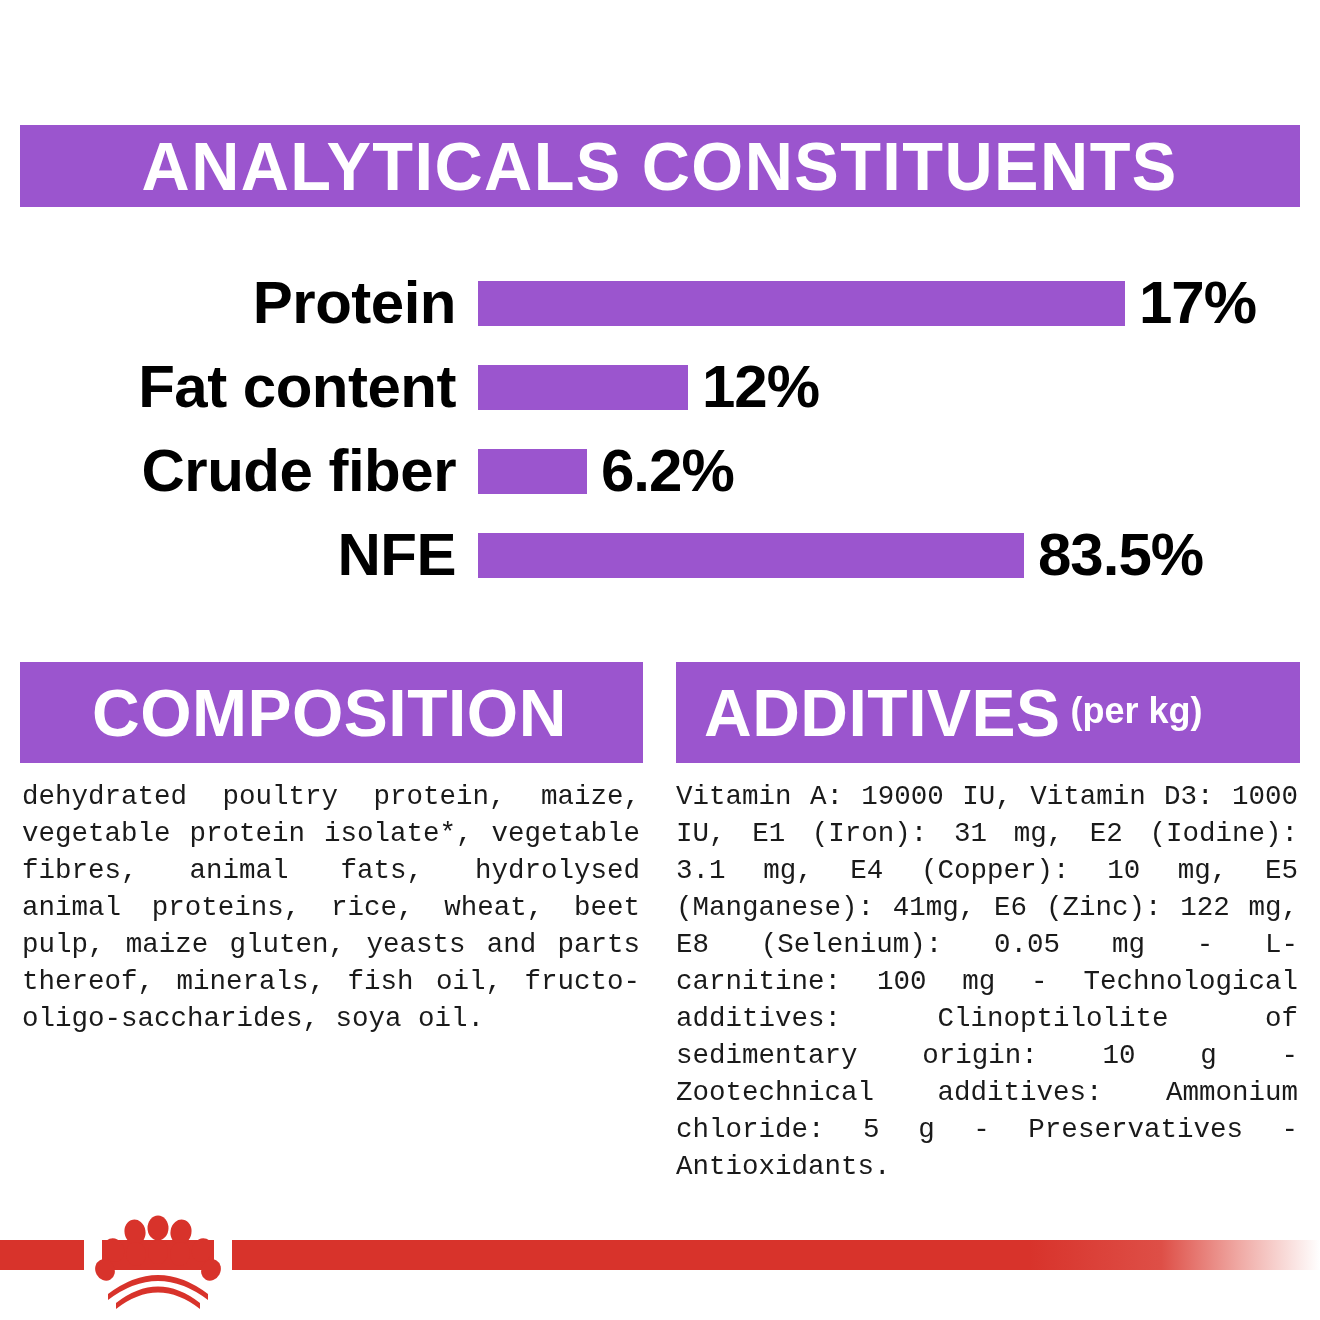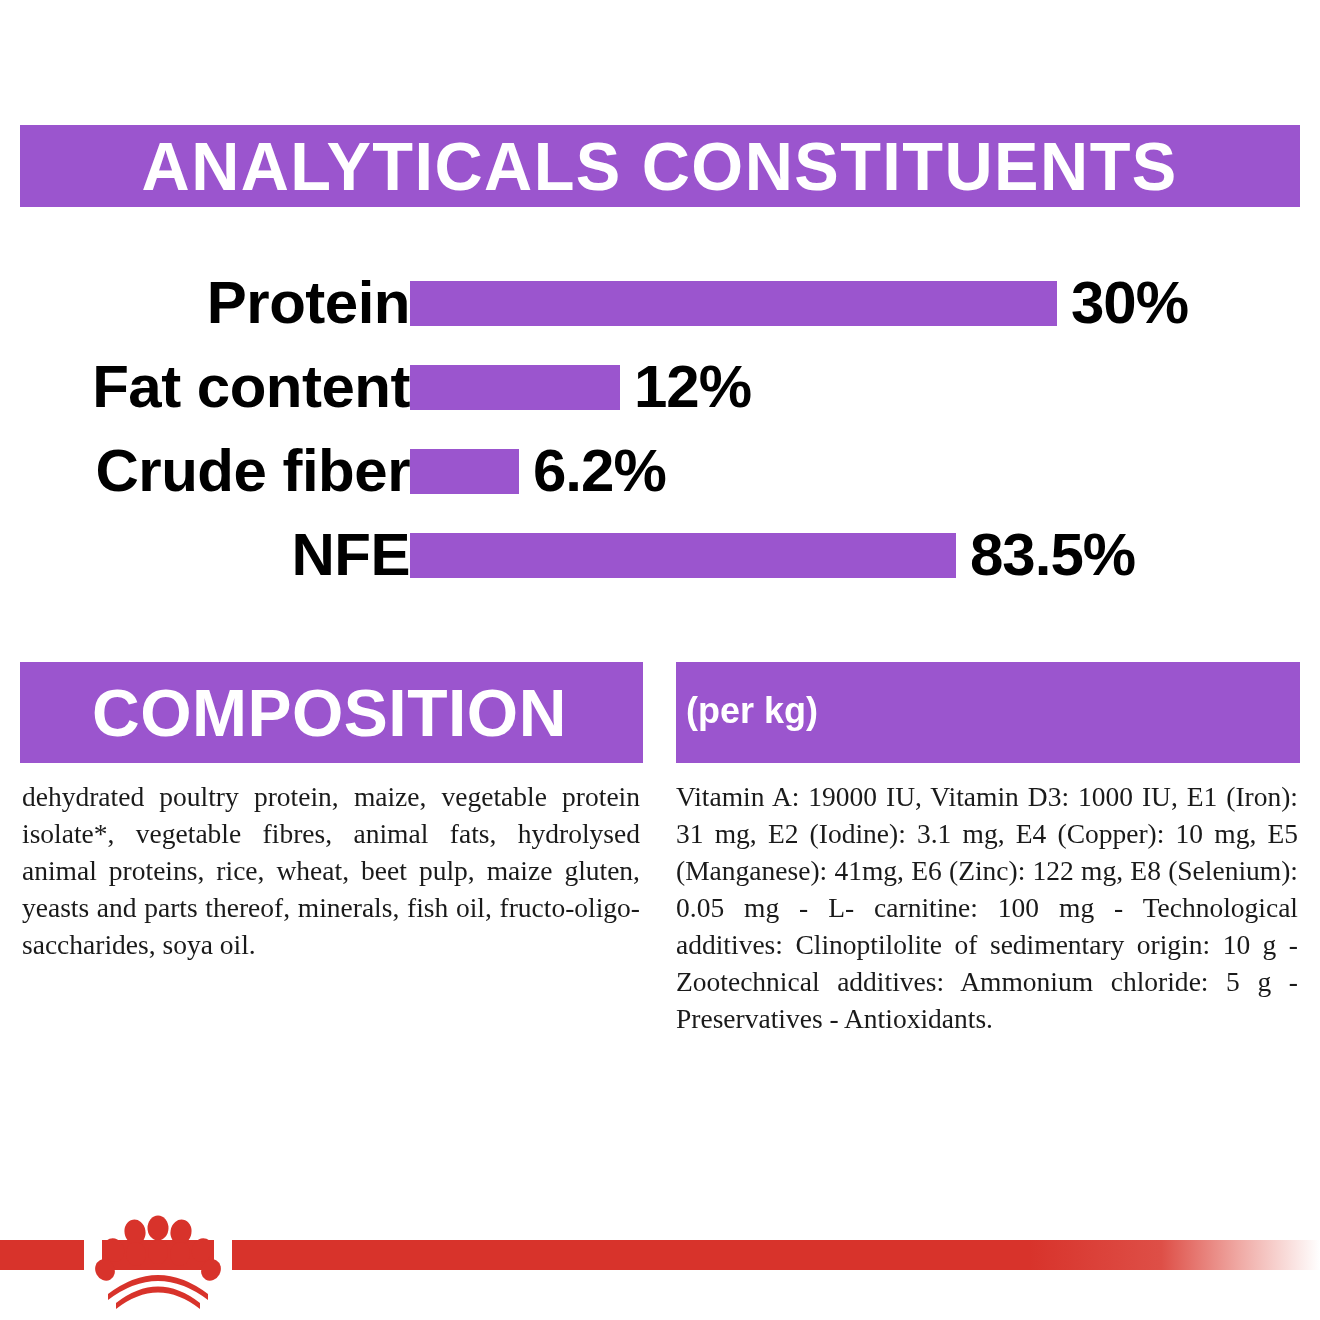--- a/index.html
+++ b/index.html
@@ -55,22 +55,23 @@
     height: 62px;
     display: flex;
     align-items: center;
   }
   .chart-row.r0 { top: 0px; }
   .chart-row.r1 { top: 84px; }
   .chart-row.r2 { top: 168px; }
   .chart-row.r3 { top: 252px; }
 
   .cat-label {
-    width: 410px;
+    width: 478px;
     text-align: right;
+    padding-right: 22px;
     box-sizing: border-box;
     font-family: "Liberation Sans Narrow", "Liberation Sans", sans-serif;
     font-weight: bold;
     font-size: 60px;
     color: #000000;
     line-height: 1;
     white-space: nowrap;
     letter-spacing: -0.5px;
   }
   .bar-wrap {
@@ -129,21 +130,21 @@
     margin-left: 10px;
     padding-bottom: 4px;
     align-self: flex-end;
     margin-bottom: 30px;
   }
 
   
   .body-col {
     position: absolute;
     top: 778px;
-    font-family: Liberation Serif, serif;
+    font-family: Liberation Mono, monospace;
     font-size: 27.5px;
     line-height: 37px;
     color: #1a1a1a;
     text-align: justify;
     text-justify: inter-word;
     hyphens: none;
   }
   .body-col.left  { left: 22px;  width: 618px; }
   .body-col.right { left: 676px; width: 622px; }
 
@@ -198,21 +199,21 @@
 <div class="banner">
   <span class="banner-title">ANALYTICALS CONSTITUENTS</span>
 </div>
 
 <div class="chart">
 
   <div class="chart-row r0">
     <div class="cat-label">Protein</div>
     <div class="bar-wrap">
       <div class="bar" style="width:647px"></div>
-      <div class="bar-value">30%</div>
+      <div class="bar-value">17%</div>
     </div>
   </div>
 
   <div class="chart-row r1">
     <div class="cat-label">Fat content</div>
     <div class="bar-wrap">
       <div class="bar" style="width:210px"></div>
       <div class="bar-value">12%</div>
     </div>
   </div>
@@ -233,20 +234,21 @@
     </div>
   </div>
 
 </div>
 
 <div class="section-header left">
   <span class="section-title">COMPOSITION</span>
 </div>
 
 <div class="section-header right">
+  <span class="section-title">ADDITIVES</span>
   <span class="section-suffix">(per kg)</span>
 </div>
 
 <div class="body-col left">dehydrated poultry protein, maize, vegetable protein isolate*, vegetable fibres, animal fats, hydrolysed animal proteins, rice, wheat, beet pulp, maize gluten, yeasts and parts thereof, minerals, fish oil, fructo-oligo-saccharides, soya oil.</div>
 <div class="body-col right">Vitamin A: 19000 IU, Vitamin D3: 1000 IU, E1 (Iron): 31 mg, E2 (Iodine): 3.1 mg, E4 (Copper): 10 mg, E5 (Manganese): 41mg, E6 (Zinc): 122 mg, E8 (Selenium): 0.05 mg - L- carnitine: 100 mg - Technological additives: Clinoptilolite of sedimentary origin: 10 g -Zootechnical additives: Ammonium chloride: 5 g - Preservatives - Antioxidants.</div>
 
 <div class="footer">
   <div class="stripe"></div>
   <div class="crown-mask"></div>
   <div class="crown-mask2"></div>

